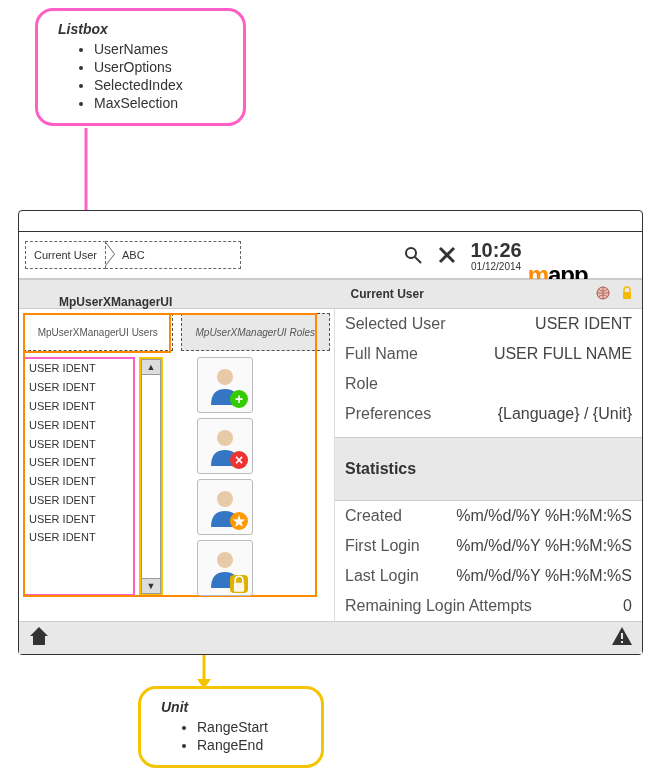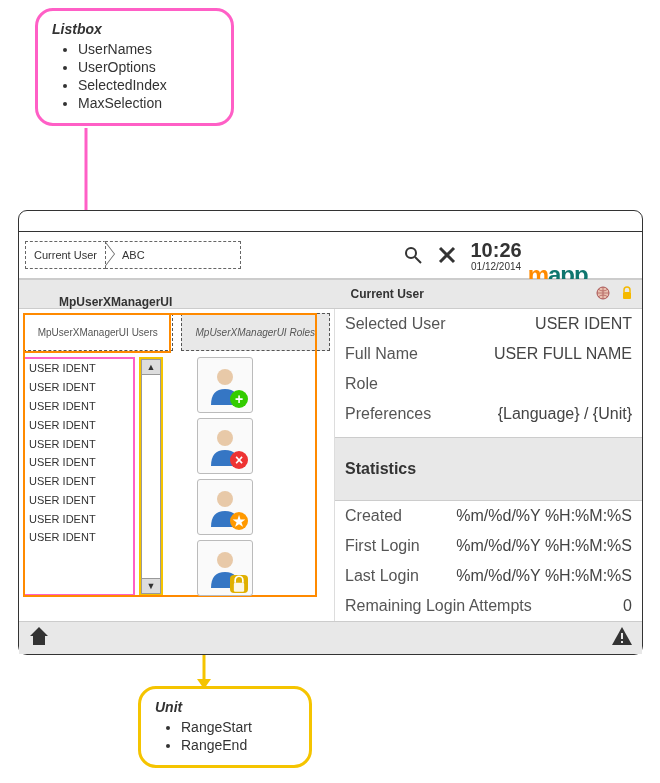--- a/index.html
+++ b/index.html
@@ -1,40 +1,40 @@
 <!DOCTYPE html>
 <html><head>
 <meta charset="utf-8">
 <style>
   body { margin:0; font-family:Arial, sans-serif; background:#fff; color:#333; }
   .page { position:relative; width:660px; height:783px; }
 
   
-  .callout { position:absolute; border:3px solid; border-radius:18px; padding:10px 14px; background:#fff; font-size:14px; }
+  .callout { position:absolute; border:3px solid; border-radius:18px; padding:10px 20px; background:#fff; font-size:14px; }
   .callout.magenta { border-color:#ff5fc6; }
   .callout.gold { border-color:#f5c400; }
   .callout .title { font-style:italic; font-weight:bold; margin-bottom:4px; }
   .callout ul { margin:0; padding-left:18px; }
-  .callout li { margin:2px 8px; }
-
-  
-  .app { position:absolute; left:18px; top:210px; width:623px; border:1px solid #333; border-radius:9px; background:#fff; }
+  .callout li { margin:2px 18px; }
+
+  
+  .app { position:absolute; left:18px; top:210px; width:623px; border:1px solid #333; border-radius:4px; background:#fff; }
   .titlebar { height:20px; border-bottom:1px solid #333; }
 
   .header { display:flex; align-items:center; height:46px; padding:0 6px; border-bottom:1px solid #ccc; }
   .bc-seg { border:1px dashed #666; height:26px; display:flex; align-items:center; font-size:11px; padding:0 8px; margin-right:0; position:relative; }
   .bc-seg + .bc-seg { margin-left:-1px; }
   .bc-arrow { width:0; height:0; border-top:13px solid transparent; border-bottom:13px solid transparent; border-left:10px solid #fff; position:absolute; right:-9px; top:-1px; filter:drop-shadow(1px 0 0 #666); }
   .hdr-spacer { flex:1; }
   .hdr-icon { width:26px; height:26px; display:flex; align-items:center; justify-content:center; font-size:18px; margin:0 4px; }
   .clock { text-align:center; font-size:10px; margin:0 6px; line-height:1.1; }
   .clock .time { font-size:20px; font-weight:bold; }
   .logo { display:flex; align-items:baseline; font-weight:bold; font-size:24px; letter-spacing:-1px; padding-right:4px; }
   .logo .m { color:#ff8a00; }
-  .logo .app-txt { color:#0f766e;margin-top:40px; }
+  .logo .app-txt { color:#000000;margin-top:40px; }
   .logo .tech { font-size:6px; color:#999; letter-spacing:0; margin-left:2px; }
 
   .subheader { display:flex; height:30px; }
   .sub-left, .sub-right { flex:1; display:flex; align-items:center; border-top:1px solid #ccc; border-bottom:1px solid #ccc; background:#e8e8e8; font-weight:bold; font-size:12px; padding:16px 0 0 40px; }
   .sub-right { padding:0 8px 0 8px; justify-content:space-between; }
   .sub-right .icons { display:flex; gap:10px; font-size:12px; }
 
   .content { display:flex; }
 
   .left { flex:1; padding:4px; border-right:1px solid #ddd; position:relative; }

